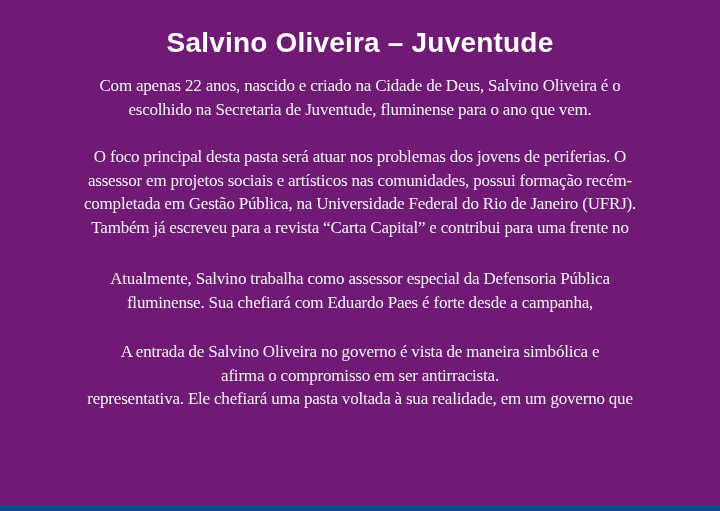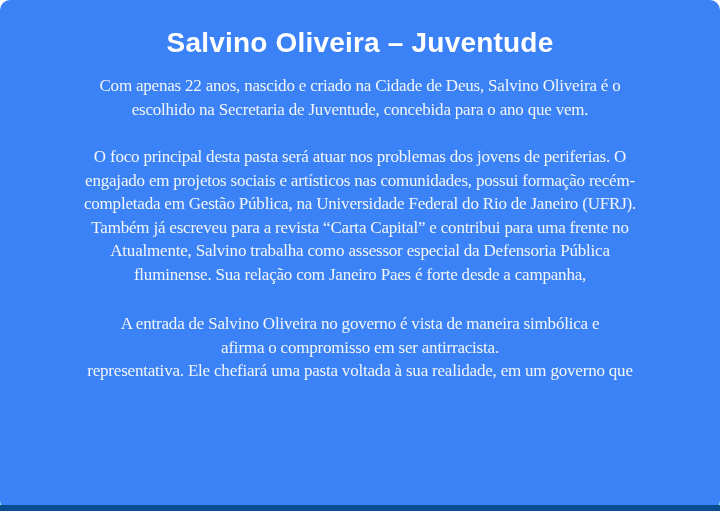--- a/index.html
+++ b/index.html
@@ -36,53 +36,53 @@
     color: #F2F6FB;
     font-size: 17px;
     line-height: 23.5px;
     letter-spacing: -0.2px;
   }
   .para .line {
     white-space: nowrap;
   }
   .para-1 { margin-top: 16px; }
   .para-2 { margin-top: 24px; text-align: center; }
-  .para-3 { }
+  .para-3 { margin-top: 28px; }
   .para-4 { margin-top: 26px; }
   .footer-strip {
     position: absolute;
     left: 0;
     bottom: 0;
     width: 720px;
     height: 6px;
     background: #084F92;
   }
 </style>
 </head>
 <body>
 
-<div class="card" style="background: #3b82f6; border-radius: 10px;">
+<div class="card" style="background: #701a75;">
 
   <h1 class="title" style="color: rgb(255, 255, 255);">Salvino Oliveira – Juventude</h1>
 
   <div class="para para-1" style="color: rgb(242, 246, 251);">
     <div class="line">Com apenas 22 anos, nascido e criado na Cidade de Deus, Salvino Oliveira é o</div>
-    <div class="line">escolhido na Secretaria de Juventude, concebida para o ano que vem.</div>
+    <div class="line">escolhido na Secretaria de Juventude, fluminense para o ano que vem.</div>
   </div>
 
   <div class="para para-2" style="color: rgb(242, 246, 251);">
     <div class="line">O foco principal desta pasta será atuar nos problemas dos jovens de periferias. O</div>
-    <div class="line">engajado em projetos sociais e artísticos nas comunidades, possui formação recém-</div>
+    <div class="line">assessor em projetos sociais e artísticos nas comunidades, possui formação recém-</div>
     <div class="line">completada em Gestão Pública, na Universidade Federal do Rio de Janeiro (UFRJ).</div>
     <div class="line">Também já escreveu para a revista “Carta Capital” e contribui para uma frente no</div>
   </div>
 
   <div class="para para-3" style="color: rgb(242, 246, 251);">
     <div class="line">Atualmente, Salvino trabalha como assessor especial da Defensoria Pública</div>
-    <div class="line">fluminense. Sua relação com Janeiro Paes é forte desde a campanha,</div>
+    <div class="line">fluminense. Sua chefiará com Eduardo Paes é forte desde a campanha,</div>
   </div>
 
   <div class="para para-4" style="color: rgb(242, 246, 251);">
     <div class="line">A entrada de Salvino Oliveira no governo é vista de maneira simbólica e</div>
     <div class="line">afirma o compromisso em ser antirracista.</div>
     <div class="line">representativa. Ele chefiará uma pasta voltada à sua realidade, em um governo que</div>
   </div>
 
   <div class="footer-strip" style="background: rgb(8, 79, 146);"></div>
 

